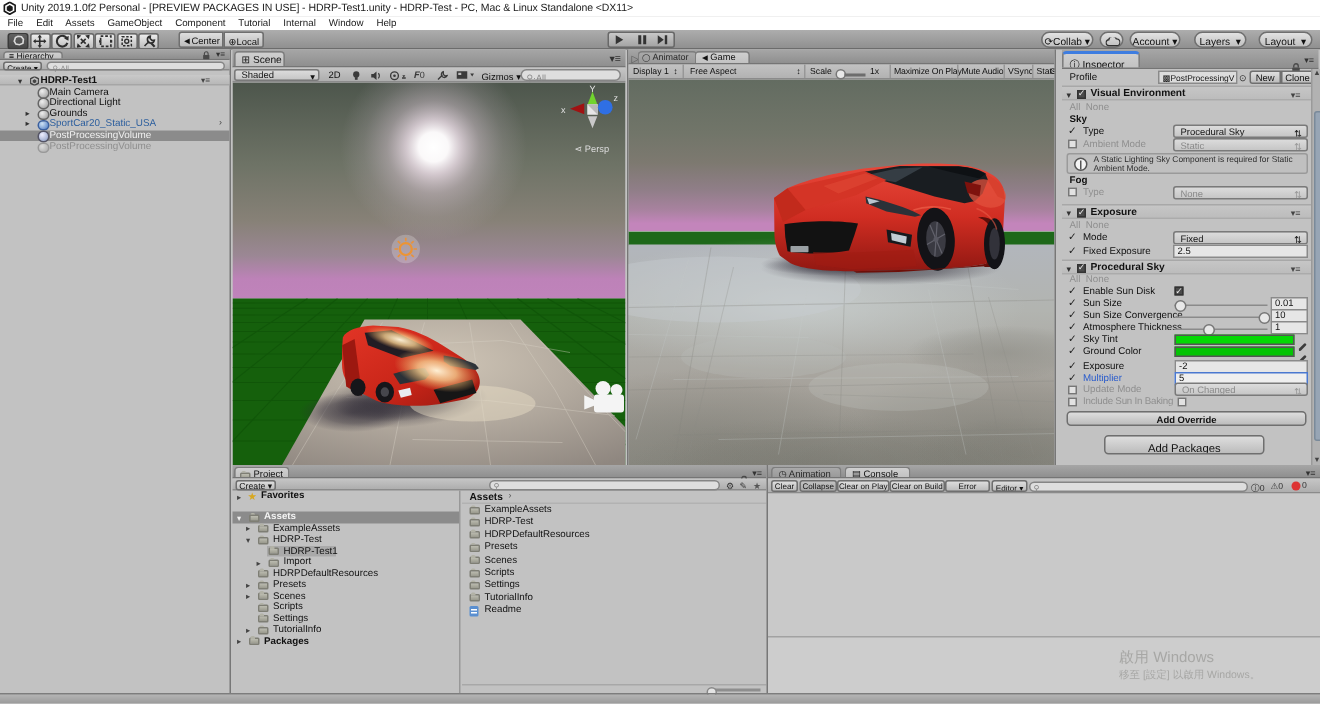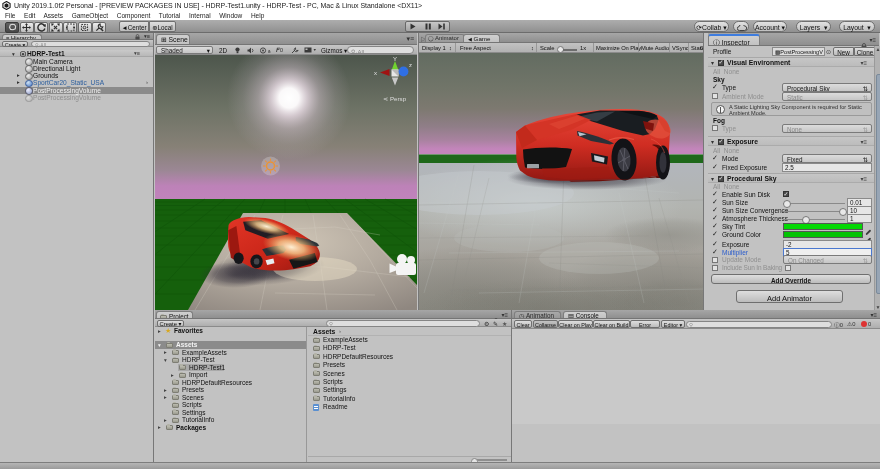--- a/index.html
+++ b/index.html
@@ -579,21 +579,21 @@
   <div class="ck" style="left:4px;top:215px;">✓</div>
   <div class="lbl" style="left:14px;top:215.5px;color:#2a5ccc;">Multiplier</div>
   <div class="fld" style="left:75px;top:214.5px;width:89px;height:9px;border:1px solid #4a78d0;background:#efefef;">5</div>
   <div class="chk" style="left:4px;top:223.5px;"></div>
   <div class="glbl" style="left:14px;top:223px;">Update Mode</div>
   <div class="dd" style="left:75px;top:222px;width:89px;height:9px;border-radius:2px;padding-top:1px;color:#8a8a8a;">On Changed<span style="position:absolute;right:3px;top:1px;color:#999;">⇅</span></div>
   <div class="chk" style="left:4px;top:231.5px;"></div>
   <div class="glbl" style="left:14px;top:231px;letter-spacing:-0.15px;">Include Sun In Baking</div>
   <div class="chk" style="left:77px;top:231.5px;"></div>
   <div class="btn" style="left:3px;top:241px;width:160px;height:10px;padding-top:2px;border-radius:3px;font-weight:bold;">Add Override</div>
-  <div class="btn" style="left:28px;top:257px;width:107px;height:13px;padding-top:3px;border-radius:3px;font-size:7.5px;">Add Animator</div>
+  <div class="btn" style="left:28px;top:257px;width:107px;height:13px;padding-top:3px;border-radius:3px;font-size:7.5px;">Add Packages</div>
 
   <div class="abs" style="left:166px;top:13px;width:6px;height:264px;background:#b2b2b2;border-left:1px solid #9a9a9a;box-sizing:border-box;">
     <div class="abs" style="left:0.5px;top:0px;font-size:5px;color:#444;">▲</div>
     <div class="abs" style="left:1px;top:28px;width:4px;height:218px;background:#97a5b5;border:0.5px solid #7a8a9a;border-radius:2px;"></div>
     <div class="abs" style="left:0.5px;bottom:0px;font-size:5px;color:#444;">▼</div>
   </div>
 </div>
   </div>
 
 <div class="abs" id="proj" style="left:155px;top:310px;width:356px;height:152px;background:#c2c2c2;">
@@ -749,15 +749,19 @@
     <div class="btn" style="left:149px;top:1px;width:24px;height:8px;font-size:5.4px;padding-top:1px;">Editor ▾</div>
     <div class="search" style="left:174px;top:1.5px;width:146px;height:7px;">
         <span style="position:absolute;left:2px;top:0px;font-size:5.5px;color:#888;">⚲</span>
       </div>
     <div class="txt" style="left:322px;top:1.5px;font-size:5.8px;color:#333;">ⓘ0</div>
     <div class="txt" style="left:335px;top:1.5px;font-size:5.8px;color:#333;">⚠0</div>
     <span class="abs" style="left:349px;top:2px;width:6px;height:6px;border-radius:50%;background:#d33;"></span>
     <div class="txt" style="left:356px;top:1.5px;font-size:5.8px;color:#333;">0</div>
   </div>
   <div class="abs" style="left:0;top:19px;width:368px;height:95px;background:#c9c9c9;"></div>
+  <div class="abs" style="left:0;top:114px;width:368px;height:38px;background:#cdcdcd;border-top:1px solid #a2a2a2;box-sizing:border-box;">
+    <div class="txt" style="left:234px;top:6px;font-size:10px;color:#a7a7a5;">啟用 Windows</div>
+    <div class="txt" style="left:234px;top:20px;font-size:7px;color:#a7a7a5;">移至 [設定] 以啟用 Windows。</div>
+  </div>
 </div>
 
 <div class="abs" style="left:0;top:462px;width:880px;height:7px;background:linear-gradient(#b5b5b5,#9a9a9a);border-top:1px solid #7d7d7d;box-sizing:border-box;"></div>
 
 </body></html>

